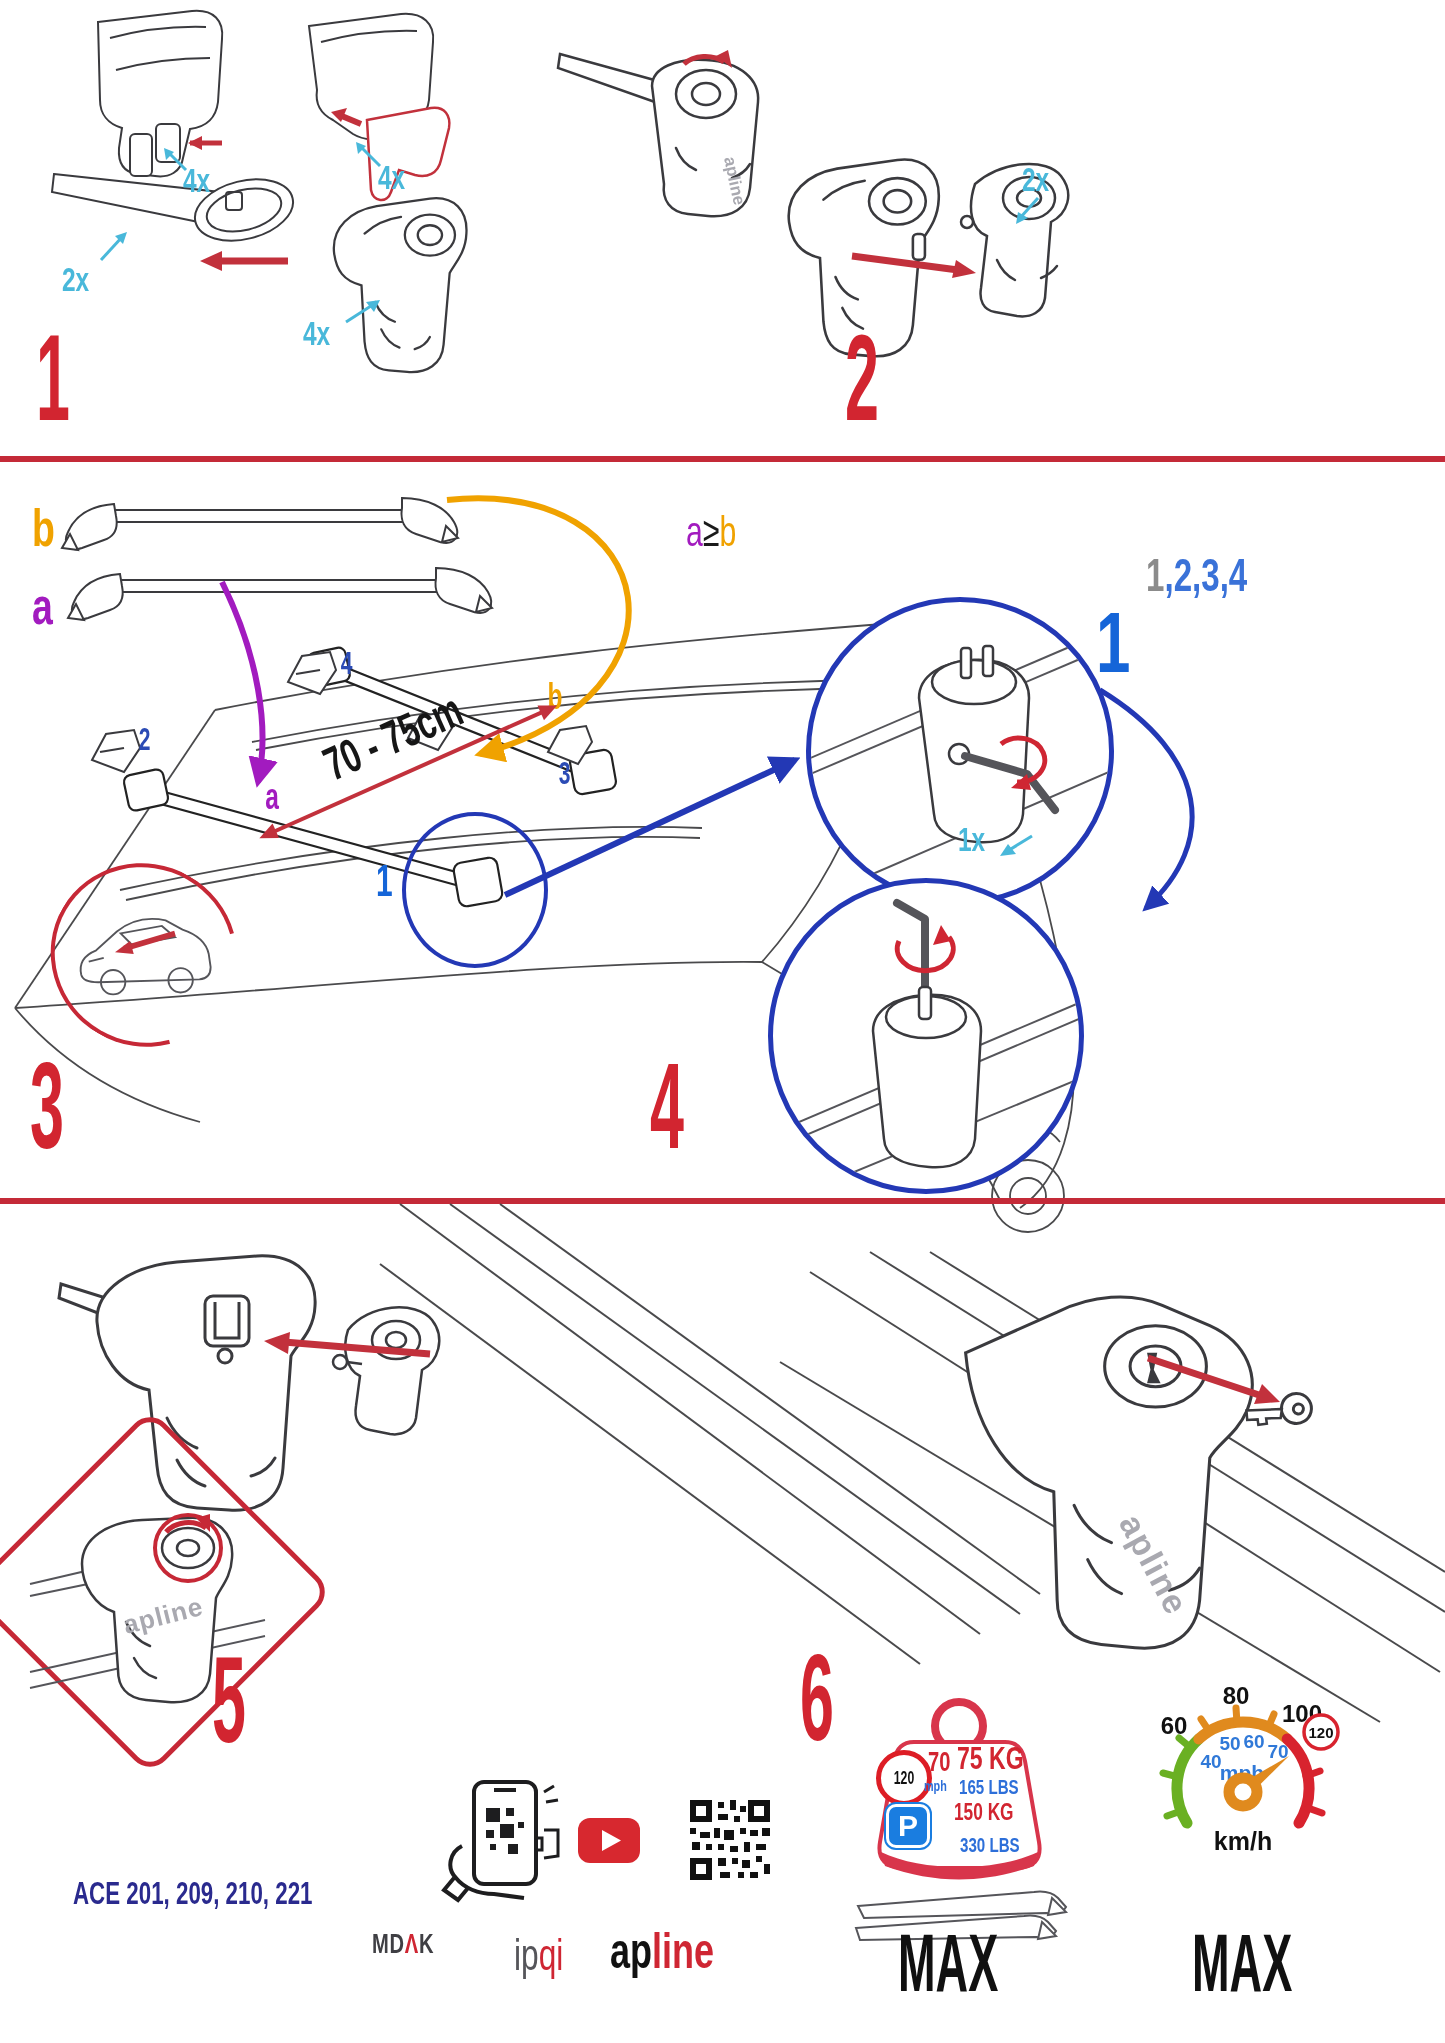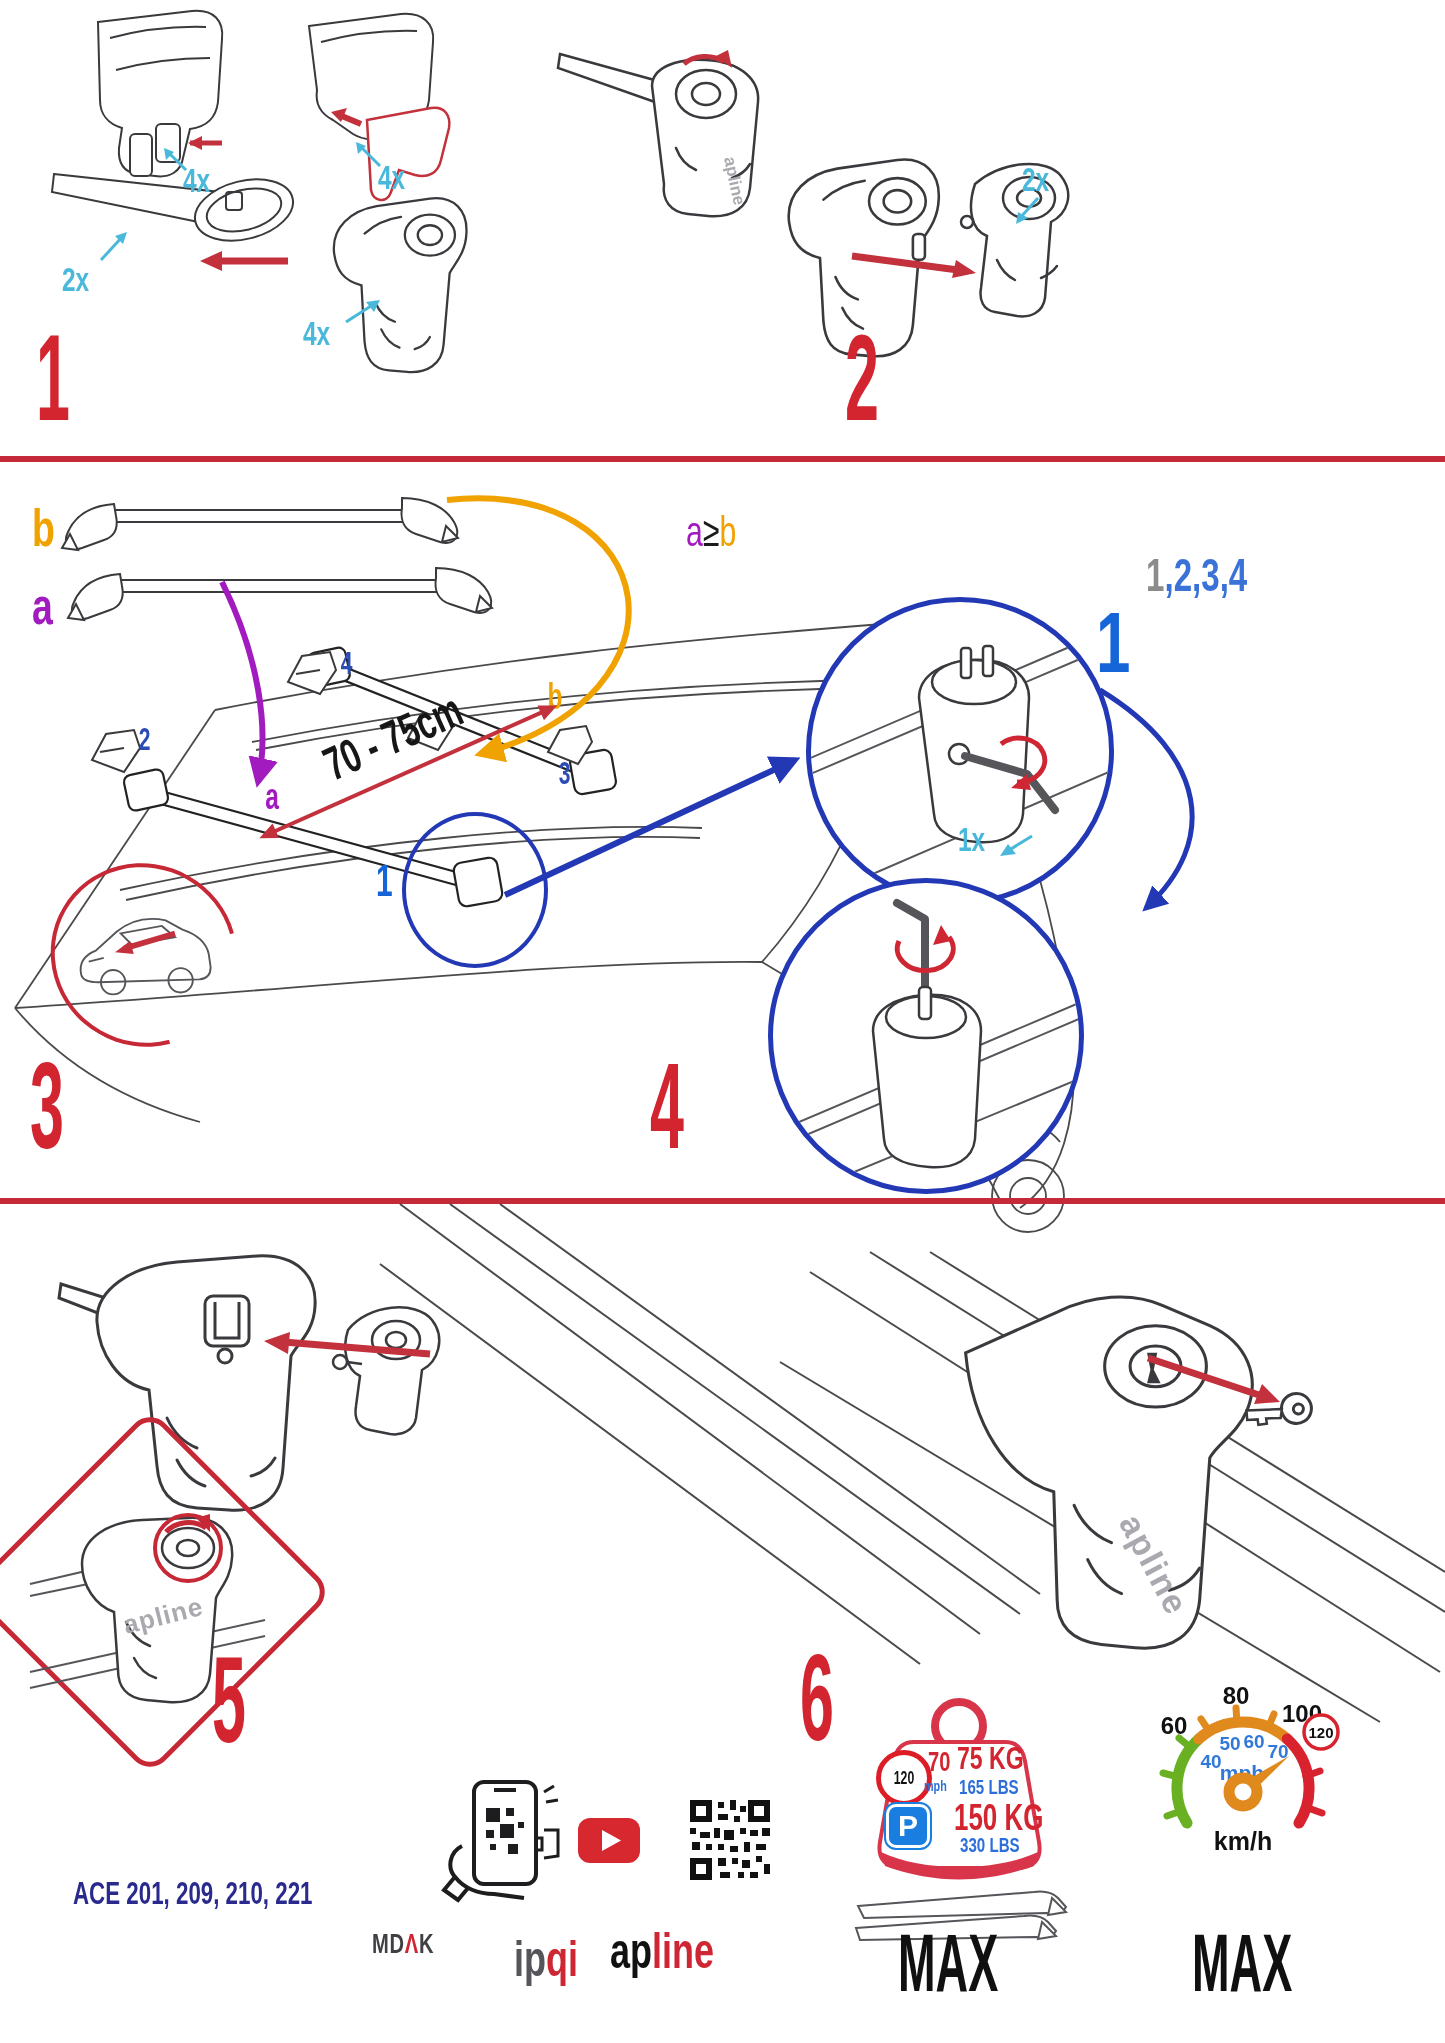--- a/index.html
+++ b/index.html
@@ -474,21 +474,21 @@
         <rect x="76" y="66" width="6" height="10"></rect>
         <rect x="32" y="74" width="10" height="6"></rect>
         <rect x="50" y="74" width="6" height="6"></rect>
         <rect x="62" y="74" width="8" height="6"></rect>
     </g>
   </svg>
 
   <div class="abs" style="left:372px;top:1928px;font-size:28px;font-weight:700;letter-spacing:1px">
     <span class="cond" style="--sx:.8"><span style="color:#3f3f44">MD</span><span style="color:#cf2633">Λ</span><span style="color:#3f3f44">K</span></span>
   </div>
-  <div class="abs" style="left:514px;top:1930px;font-size:50px;font-weight:700;">
+  <div class="abs" style="left:514px;top:1930px;font-size:44px;font-weight:400;">
     <span class="cond" style="--sx:.78"><span style="color:#55555a">ip</span><span style="color:#cf2633">qi</span></span>
   </div>
   <div class="abs" style="left:610px;top:1922px;font-size:50px;font-weight:700;">
     <span class="cond" style="--sx:.74"><span style="color:#111">ap</span><span style="color:#cf2633">line</span></span>
   </div>
 
   <div class="abs" style="left:862px;top:1692px;width:195px;height:205px">
     <svg width="195" height="205" viewBox="0 0 195 205">
       <circle cx="97" cy="34" r="24" fill="none" stroke="#d8354b" stroke-width="8"></circle>
       <path d="M52,50 C40,50 34,57 32,69 L18,150 C15,168 24,176 44,176 L152,176 C172,176 180,168 177,150 L163,69 C161,57 155,50 143,50 Z" fill="#fff" stroke="#d8354b" stroke-width="4"></path>
@@ -497,21 +497,21 @@
     <div class="abs" style="left:14px;top:58px;width:46px;height:46px;border:5px solid #dd1d25;border-radius:50%;display:flex;align-items:center;justify-content:center;background:#fff">
       <span class="condc tagred" style="font-size:18px;color:#111">120</span>
     </div>
     <div class="abs tagred" style="left:66px;top:56px;font-size:28px"><span class="cond">70</span></div>
     <div class="abs tagblue" style="left:62px;top:86px;font-size:15px"><span class="cond">mph</span></div>
     <div class="abs tagred" style="left:95px;top:50px;font-size:32px"><span class="cond">75 KG</span></div>
     <div class="abs tagblue" style="left:97px;top:84px;font-size:21px"><span class="cond">165 LBS</span></div>
     <div class="abs" style="left:24px;top:112px;width:44px;height:44px;background:#1a7de0;border-radius:10px;box-shadow:inset 0 0 0 3px #fff,0 0 0 2px #1a7de0;display:flex;align-items:center;justify-content:center;">
       <span style="color:#fff;font-size:30px;font-weight:700">P</span>
     </div>
-    <div class="abs tagred" style="left:92px;top:108px;font-size:36px"><span class="cond">150 KG</span></div>
+    <div class="abs tagred" style="left:92px;top:108px;font-size:24px"><span class="cond">150 KG</span></div>
     <div class="abs tagblue" style="left:98px;top:142px;font-size:21px"><span class="cond">330 LBS</span></div>
   </div>
 
   <svg class="abs" style="left:856px;top:1884px" width="240" height="62" viewBox="0 0 240 62">
     <g fill="#fff" stroke="#55555a" stroke-width="2">
       <path d="M2,22 L178,8 q16,-2 24,6 l8,9 q-4,8 -20,6 L8,34 Z"></path>
       <path d="M196,14 l14,14 l-18,3 z"></path>
       <path d="M0,44 L168,32 q16,-2 24,6 l8,9 q-4,8 -20,6 L4,56 Z"></path>
       <path d="M186,38 l14,14 l-18,3 z"></path>
     </g>

